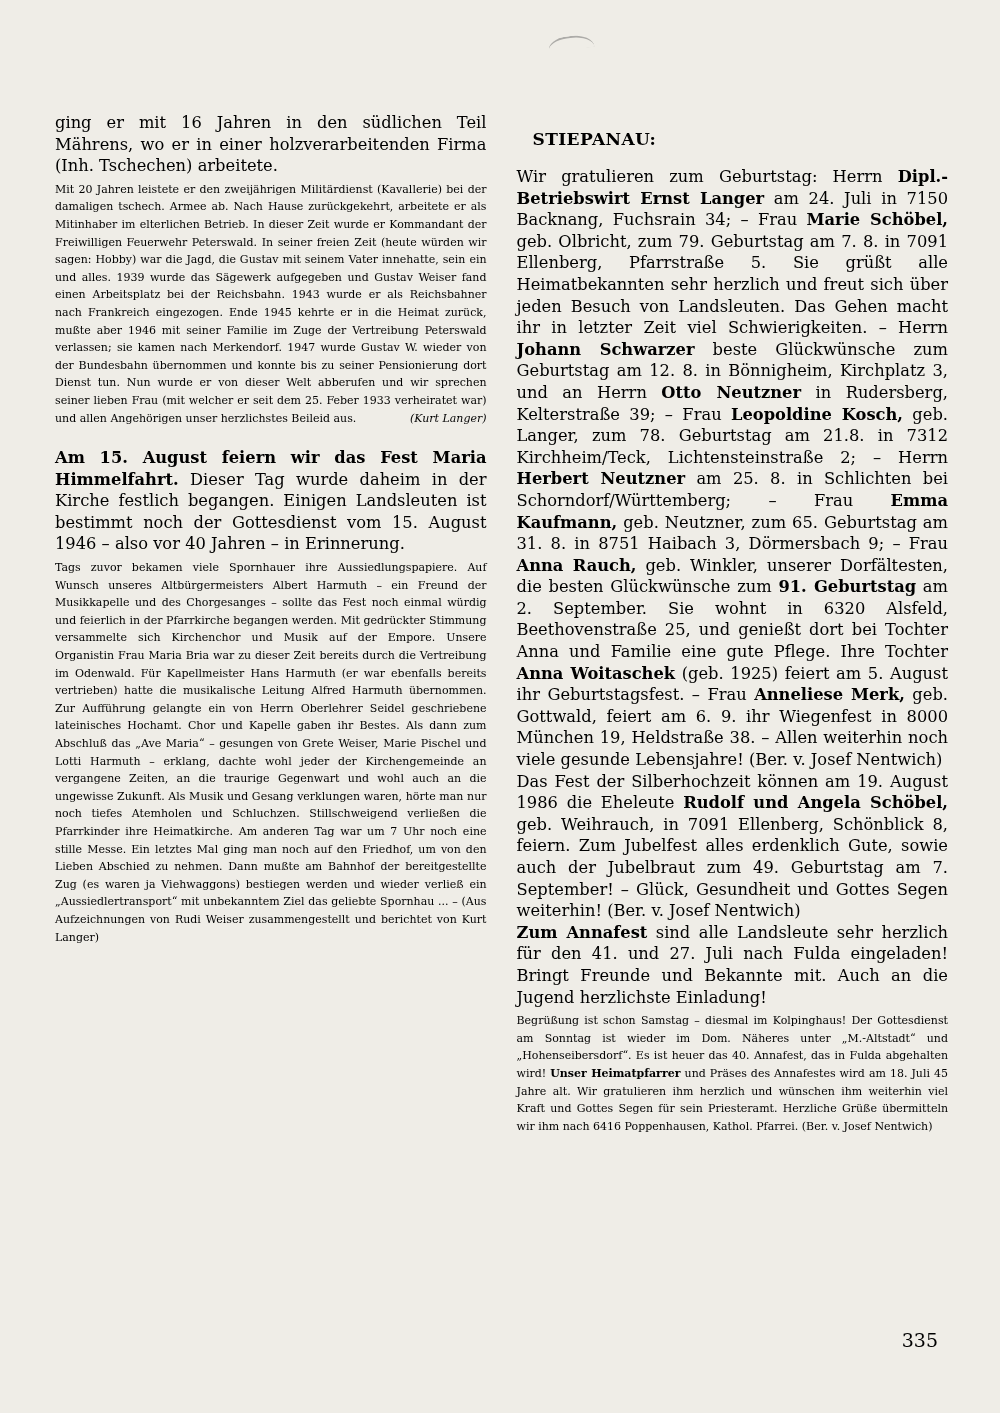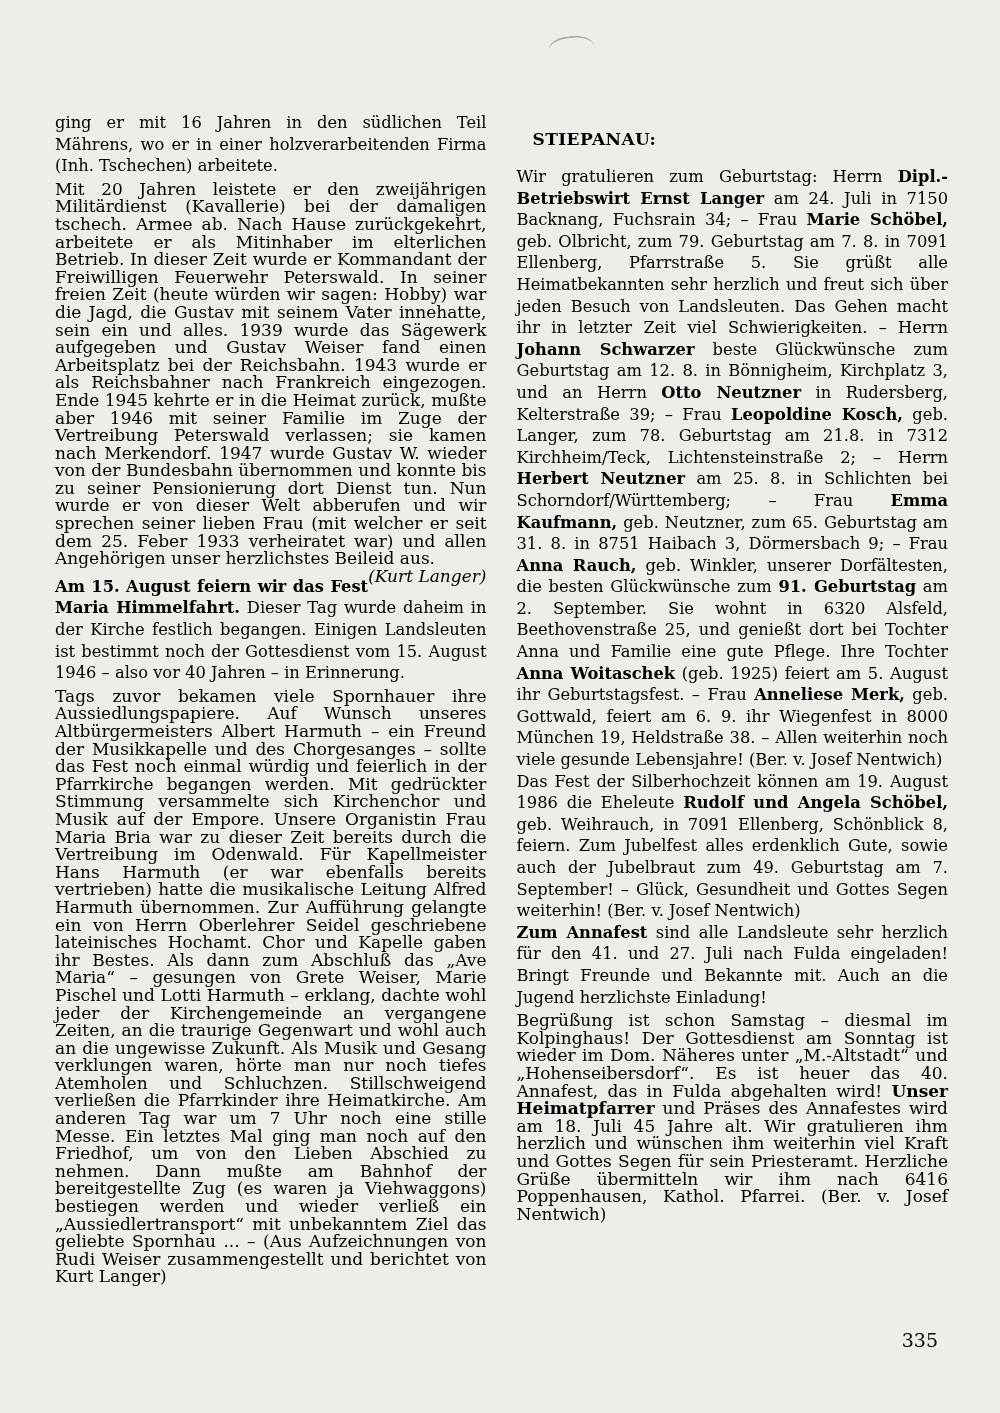--- a/index.html
+++ b/index.html
@@ -50,24 +50,24 @@
     letter-spacing: 0.4px;
   }
   .para {
     margin: 0;
   }
   .para.body {
     font-size: 16.3px;
     line-height: 21.6px;
   }
   .para.small {
-    font-size: 17px;
+    font-size: 11px;
     line-height: 17.6px;
   }
-  .para.sp-lg { margin-top: 8px; }
+  .para.sp-lg { margin-top: 20px; }
   .para.sp-sm { }
   .para.sp-xs { margin-top: 4px; }
   .bold { font-weight: bold; }
   .credit { float: right; font-style: italic; }
   .page-number {
     position: absolute;
     top: 1328px;
     right: 62px;
     font-size: 19px;
     line-height: 24px;

